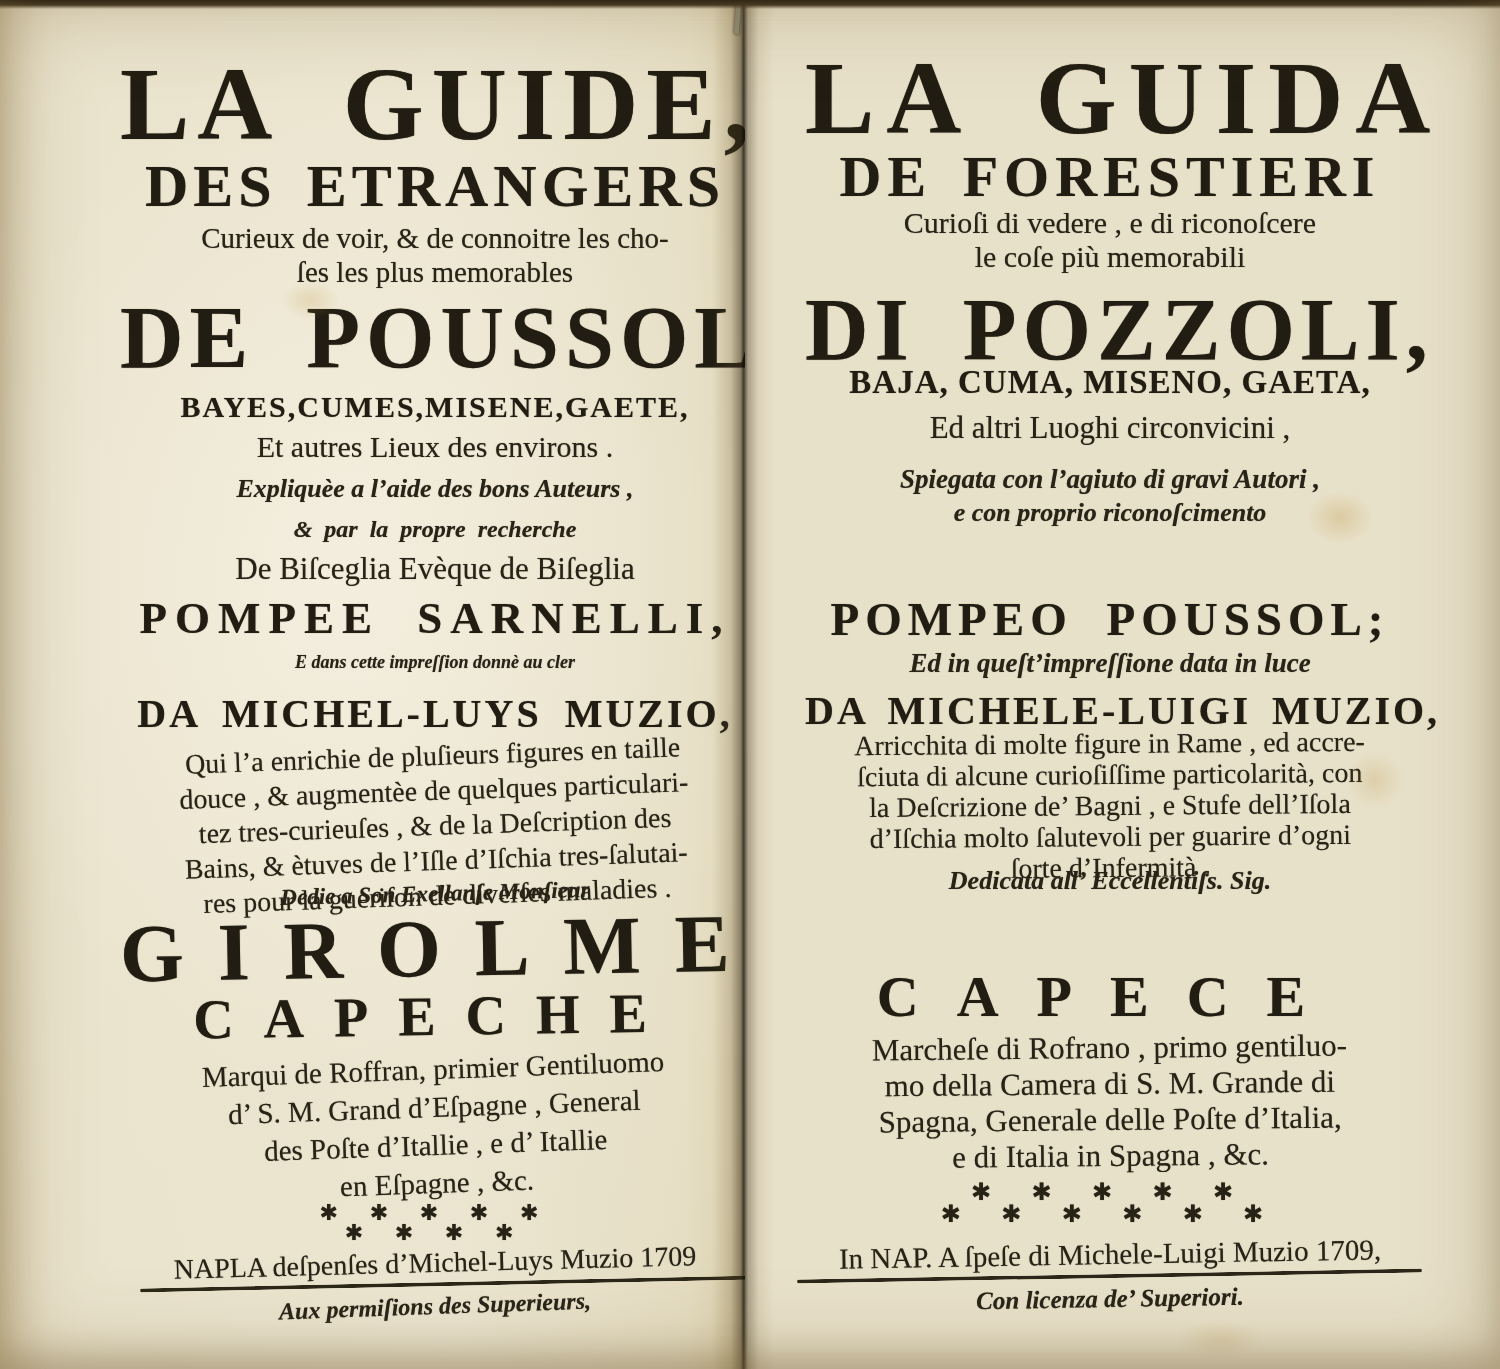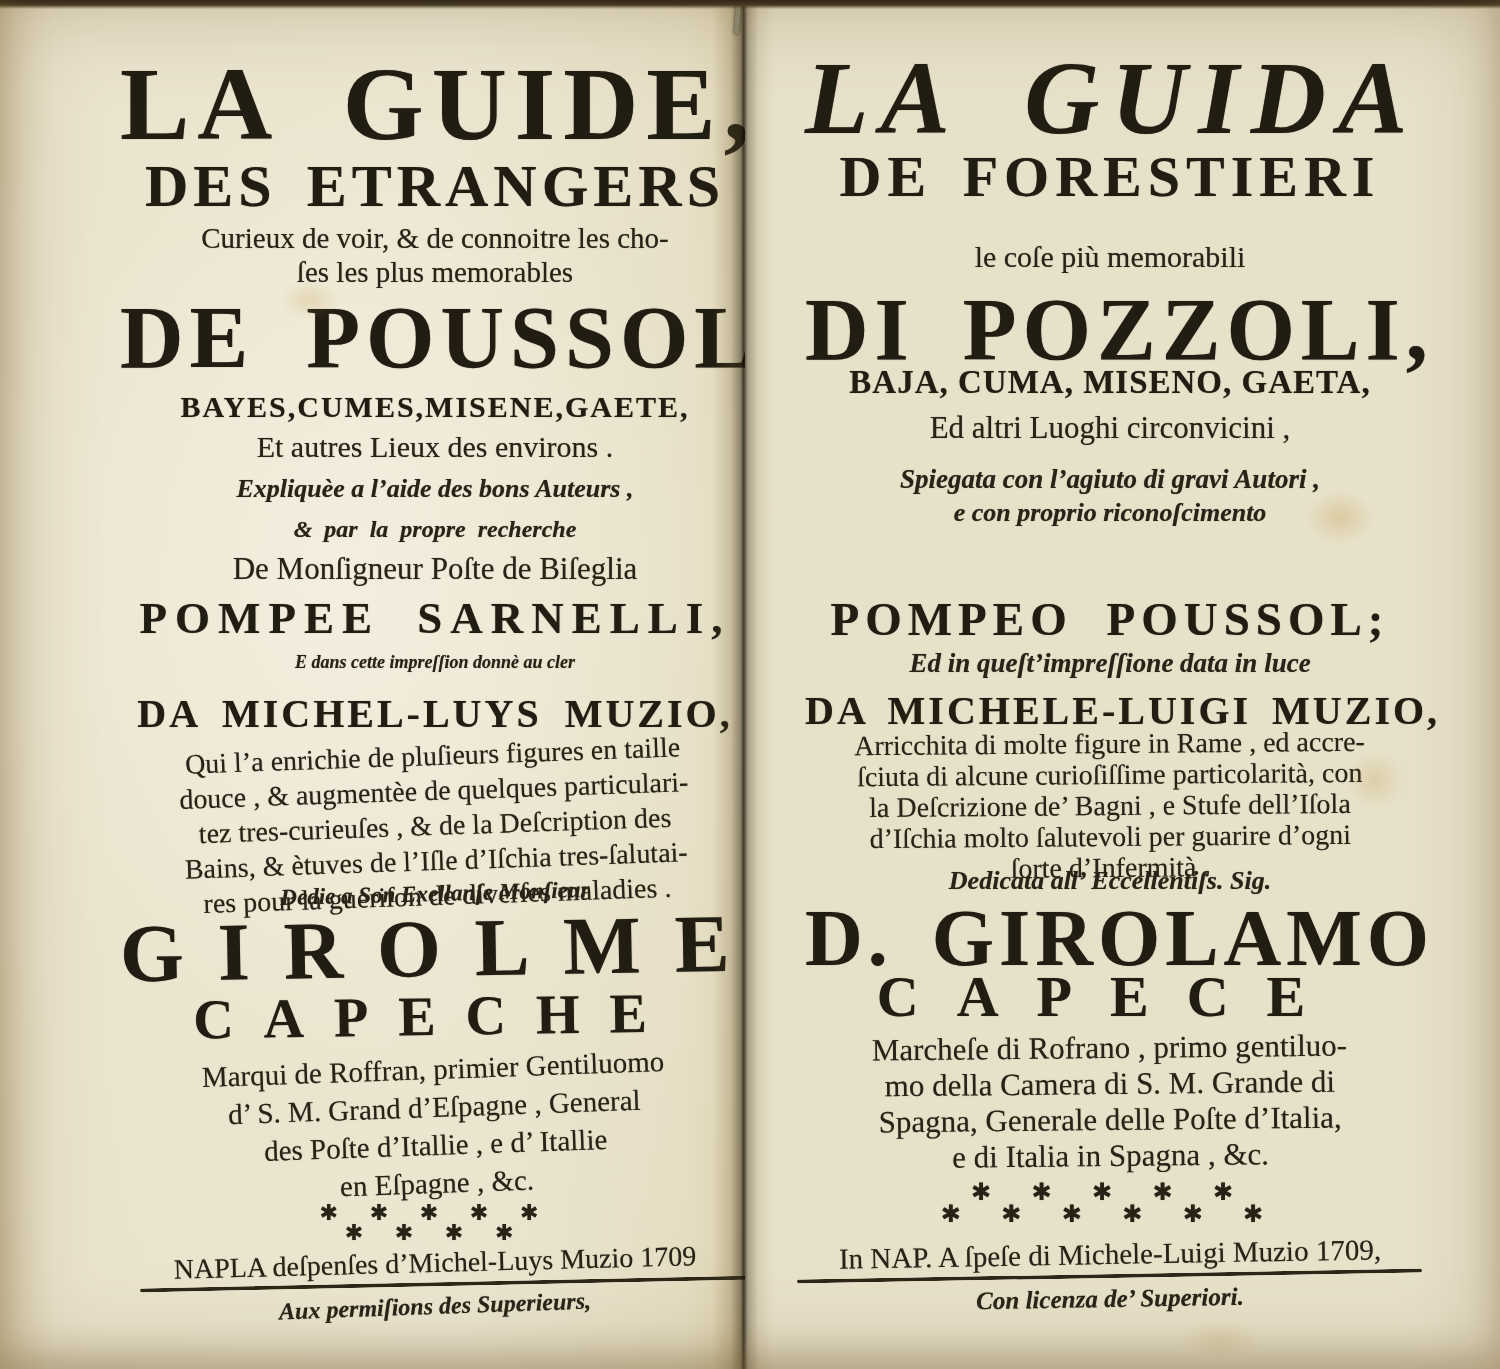--- a/index.html
+++ b/index.html
@@ -55,21 +55,21 @@
   <div class="page left">
     <div class="ln caps" style="top:52px;font-size:104px;letter-spacing:8px;word-spacing:34px;">LA GUIDE,</div>
     <div class="ln caps" style="top:156px;font-size:60px;letter-spacing:5px;word-spacing:10px;">DES ETRANGERS</div>
     <div class="ln" style="top:224px;font-size:29px;">Curieux de voir, &amp; de connoitre les cho-</div>
     <div class="ln" style="top:258px;font-size:29px;">ſes les plus memorables</div>
     <div class="ln caps" style="top:294px;font-size:88px;letter-spacing:6px;word-spacing:24px;">DE POUSSOL</div>
     <div class="ln caps" style="top:392px;font-size:30px;letter-spacing:2px;">BAYES,CUMES,MISENE,GAETE,</div>
     <div class="ln" style="top:432px;font-size:30px;">Et autres Lieux des environs .</div>
     <div class="ln it" style="top:476px;font-size:26px;">Expliquèe a l’aide des bons Auteurs ,</div>
     <div class="ln it" style="top:517px;font-size:24px;word-spacing:6px;">&amp; par la propre recherche</div>
-    <div class="ln" style="top:553px;font-size:31px;">De Monſigneur Poſte de Biſeglia</div>
+    <div class="ln" style="top:553px;font-size:31px;">De Biſceglia Evèque de Biſeglia</div>
     <div class="ln caps" style="top:596px;font-size:45px;letter-spacing:8px;word-spacing:18px;">POMPEE SARNELLI,</div>
     <div class="ln it" style="top:653px;font-size:18px;">E dans cette impreſſion donnè au cler</div>
     <div class="ln caps" style="top:694px;font-size:40px;letter-spacing:3px;word-spacing:10px;">DA MICHEL-LUYS MUZIO,</div>
     <div class="ln para" style="top:738px;font-size:28px;line-height:35px;transform:rotate(-2deg);">
       <div>Qui l’a enrichie de pluſieurs figures en taille</div>
       <div>douce , &amp; augmentèe de quelques particulari-</div>
       <div>tez tres-curieuſes , &amp; de la Deſcription des</div>
       <div>Bains, &amp; ètuves de l’Iſle d’Iſchia tres-ſalutai-</div>
       <div>res pour la gueriſon de diverſes maladies .</div>
     </div>
@@ -84,40 +84,40 @@
     </div>
     <div class="ln orn" style="top:1202px;font-size:22px;letter-spacing:12px;">✱ ✱ ✱ ✱ ✱</div>
     <div class="ln orn" style="top:1222px;font-size:22px;letter-spacing:12px;">✱ ✱ ✱ ✱</div>
     <div class="ln" style="top:1249px;font-size:28px;transform:rotate(-1.5deg);">NAPLA deſpenſes d’Michel-Luys Muzio 1709</div>
     <div class="rule" style="top:1282px;left:140px;width:620px;transform:rotate(-1.2deg);"></div>
     <div class="ln it" style="top:1294px;font-size:24px;transform:rotate(-2deg);">Aux permiſions des Superieurs,</div>
     <div class="stain" style="left:280px;top:280px;width:60px;height:40px;background:radial-gradient(rgba(190,150,60,.22),rgba(190,150,60,0) 70%);"></div>
   </div>
 
   <div class="page right">
-    <div class="ln caps" style="top:46px;font-size:104px;letter-spacing:12px;word-spacing:30px;font-style:italic;">LA GUIDA</div>
+    <div class="ln caps" style="top:46px;font-size:104px;letter-spacing:12px;word-spacing:30px;">LA GUIDA</div>
     <div class="ln caps" style="top:148px;font-size:58px;letter-spacing:6px;word-spacing:10px;">DE FORESTIERI</div>
+    <div class="ln" style="top:208px;font-size:30px;">Curioſi di vedere , e di riconoſcere</div>
     <div class="ln" style="top:242px;font-size:30px;">le coſe più memorabili</div>
     <div class="ln caps" style="top:286px;font-size:88px;letter-spacing:6px;word-spacing:20px;">DI POZZOLI,</div>
     <div class="ln caps" style="top:366px;font-size:33px;letter-spacing:1px;">BAJA, CUMA, MISENO, GAETA,</div>
     <div class="ln" style="top:412px;font-size:31px;">Ed altri Luoghi circonvicini ,</div>
     <div class="ln it" style="top:466px;font-size:27px;">Spiegata con l’agiuto di gravi Autori ,</div>
     <div class="ln it" style="top:500px;font-size:26px;">e con proprio riconoſcimento</div>
     <div class="ln caps" style="top:596px;font-size:47px;letter-spacing:6px;word-spacing:16px;">POMPEO POUSSOL;</div>
     <div class="ln it" style="top:650px;font-size:27px;">Ed in queſt’impreſſione data in luce</div>
     <div class="ln caps" style="top:691px;font-size:40px;letter-spacing:3px;word-spacing:8px;">DA MICHELE-LUIGI MUZIO,</div>
     <div class="ln para" style="top:728px;font-size:28px;line-height:31px;transform:rotate(-0.5deg);">
       <div>Arricchita di molte figure in Rame , ed accre-</div>
       <div>ſciuta di alcune curioſiſſime particolarità, con</div>
       <div>la Deſcrizione de’ Bagni , e Stufe dell’Iſola</div>
       <div>d’Iſchia molto ſalutevoli per guarire d’ogni</div>
       <div>ſorte d’Infermità .</div>
     </div>
     <div class="ln it" style="top:868px;font-size:26px;">Dedicata all’ Eccellentiſs. Sig.</div>
-    <div class="ln caps" style="top:898px;font-size:80px;letter-spacing:5px;word-spacing:14px;">D. GIROLAMO</div>
     <div class="ln caps" style="top:968px;font-size:58px;letter-spacing:38px;">CAPECE</div>
     <div class="ln para" style="top:1030px;font-size:31px;line-height:36px;transform:rotate(-0.6deg);">
       <div>Marcheſe di Rofrano , primo gentiluo-</div>
       <div>mo della Camera di S. M. Grande di</div>
       <div>Spagna, Generale delle Poſte d’Italia,</div>
       <div>e di Italia in Spagna , &amp;c.</div>
     </div>
     <div class="ln orn" style="top:1180px;font-size:24px;letter-spacing:16px;">✱ ✱ ✱ ✱ ✱</div>
     <div class="ln orn" style="top:1202px;font-size:24px;letter-spacing:16px;">✱ ✱ ✱ ✱ ✱ ✱</div>
     <div class="ln" style="top:1240px;font-size:29px;transform:rotate(-1deg);">In NAP. A ſpeſe di Michele-Luigi Muzio 1709,</div>

